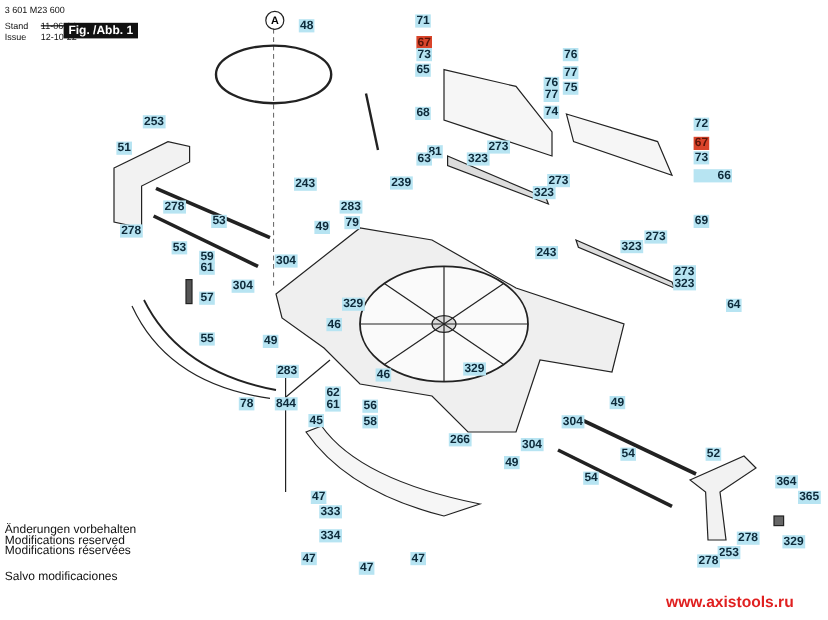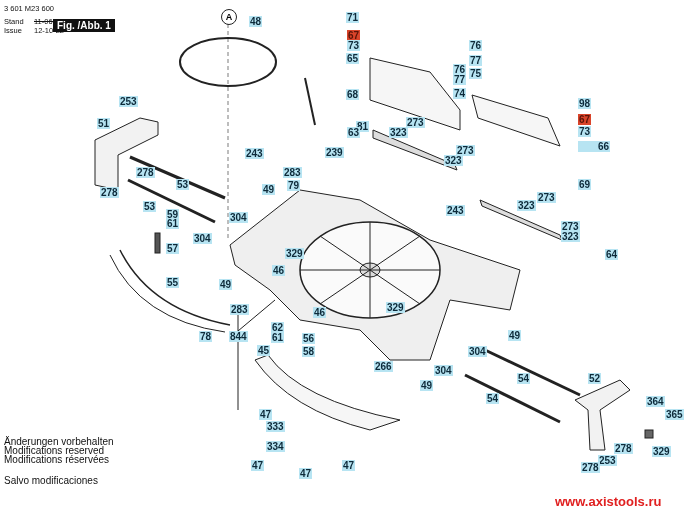--- a/index.html
+++ b/index.html
@@ -64,21 +64,21 @@
     <div class="callout red" style="left: 347px; top: 30px;">67</div>
     <div class="callout" style="left: 347px; top: 40px;">73</div>
     <div class="callout" style="left: 346px; top: 53px;">65</div>
     <div class="callout" style="left: 469px; top: 40px;">76</div>
     <div class="callout" style="left: 469px; top: 55px;">77</div>
     <div class="callout" style="left: 453px; top: 64px;">76</div>
     <div class="callout" style="left: 453px; top: 74px;">77</div>
     <div class="callout" style="left: 469px; top: 68px;">75</div>
     <div class="callout" style="left: 453px; top: 88px;">74</div>
     <div class="callout" style="left: 346px; top: 89px;">68</div>
-    <div class="callout" style="left: 578px; top: 98px;">98</div>
+    <div class="callout" style="left: 578px; top: 98px;">72</div>
     <div class="callout red" style="left: 578px; top: 114px;">67</div>
     <div class="callout" style="left: 578px; top: 126px;">73</div>
     <div class="callout" style="left: 578px; top: 141px; padding-left: 20px;">66</div>
     <div class="callout" style="left: 578px; top: 179px;">69</div>
     <div class="callout" style="left: 119px; top: 96px;">253</div>
     <div class="callout" style="left: 97px; top: 118px;">51</div>
     <div class="callout" style="left: 320px; top: 121px; margin-left: 36px;">81</div>
     <div class="callout" style="left: 406px; top: 117px;">273</div>
     <div class="callout" style="left: 389px; top: 127px;">323</div>
     <div class="callout" style="left: 347px; top: 127px;">63</div>

